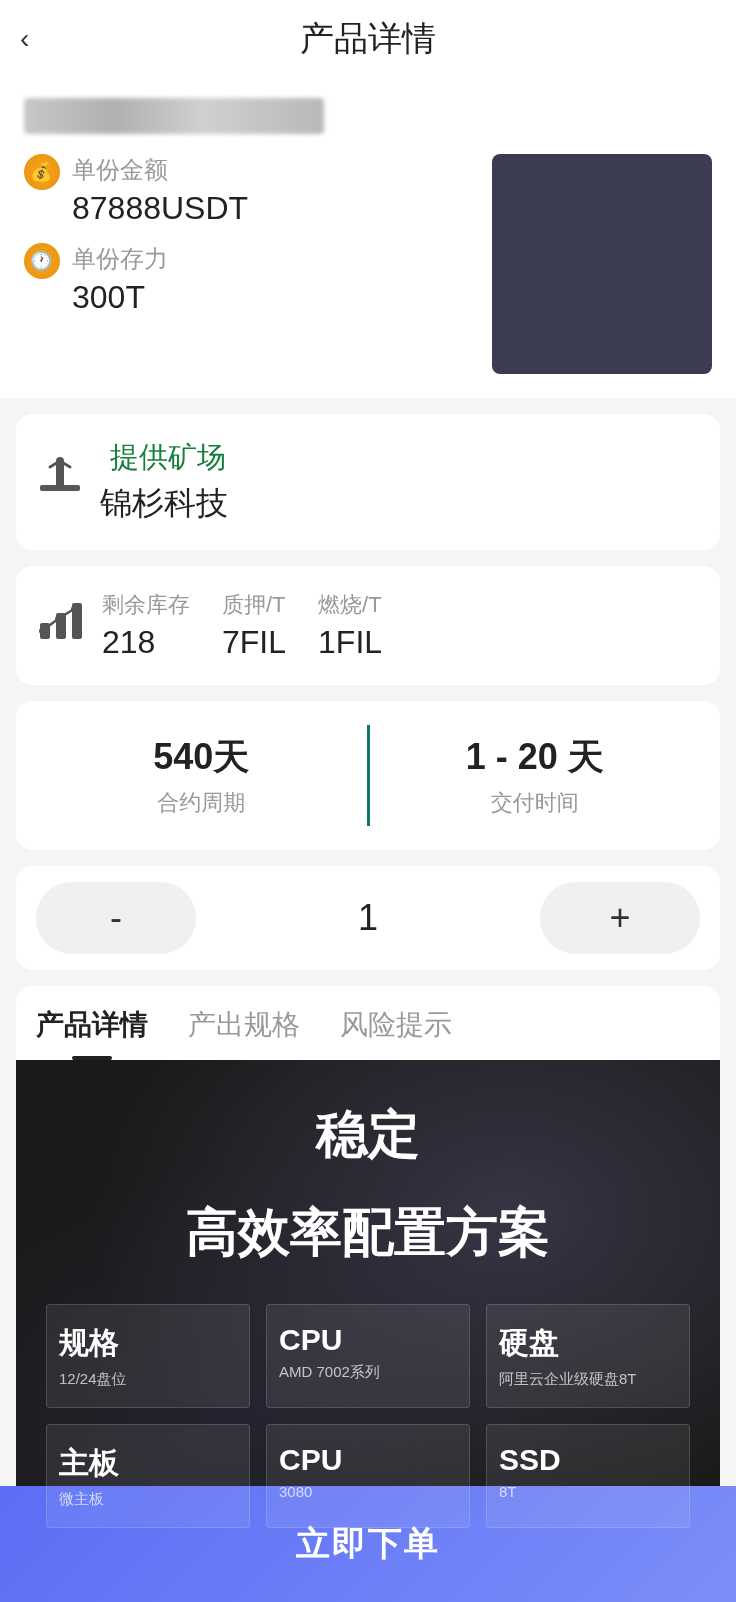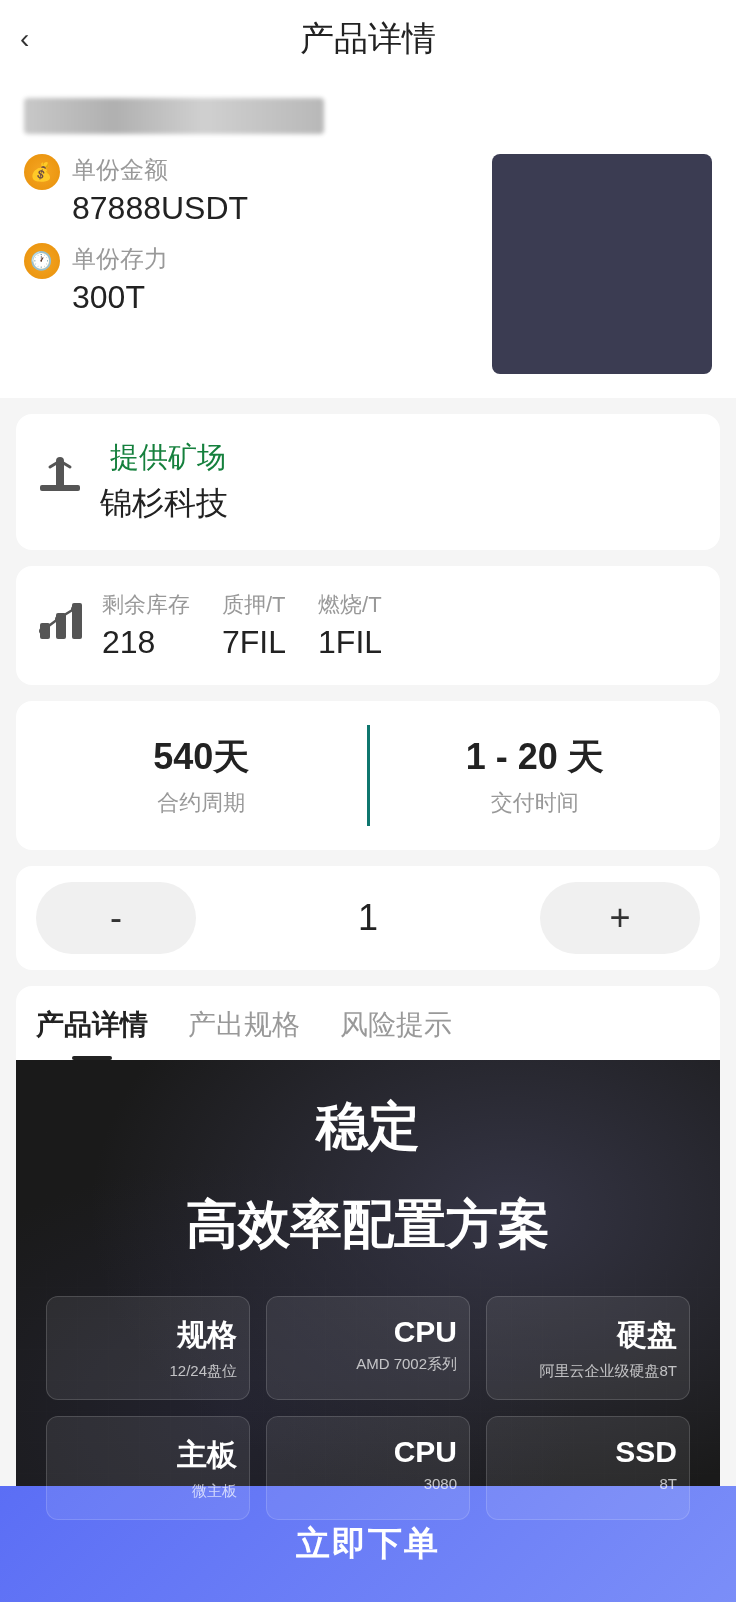--- a/index.html
+++ b/index.html
@@ -259,21 +259,21 @@
       position: absolute;
       top: 0; left: 0; right: 0; bottom: 0;
       background: 
         radial-gradient(ellipse at 70% 30%, rgba(60,60,80,0.8) 0%, transparent 60%),
         radial-gradient(ellipse at 30% 70%, rgba(40,40,60,0.6) 0%, transparent 50%);
       z-index: 0;
     }
     .banner-content {
       position: relative;
       z-index: 1;
-      padding: 32px 30px 30px;
+      padding: 40px 30px 30px;
     }
     .banner-title {
       text-align: center;
       font-size: 52px;
       font-weight: 700;
       color: #fff;
       margin-bottom: 6px;
     }
     .banner-subtitle {
       text-align: center;
@@ -285,23 +285,23 @@
     }
     .specs-grid {
       display: grid;
       grid-template-columns: 1fr 1fr 1fr;
       gap: 16px;
       margin-bottom: 16px;
     }
     .spec-card {
       background: rgba(255,255,255,0.08);
       border: 1px solid rgba(255,255,255,0.15);
-      border-radius: 12px;
+      border-radius: 4px;
       padding: 18px 12px;
-      text-align: right;
+      text-align: left;
     }
     .spec-title {
       font-size: 30px;
       font-weight: 700;
       color: #fff;
       margin-bottom: 6px;
     }
     .spec-subtitle {
       font-size: 15px;
       color: rgba(255,255,255,0.7);

